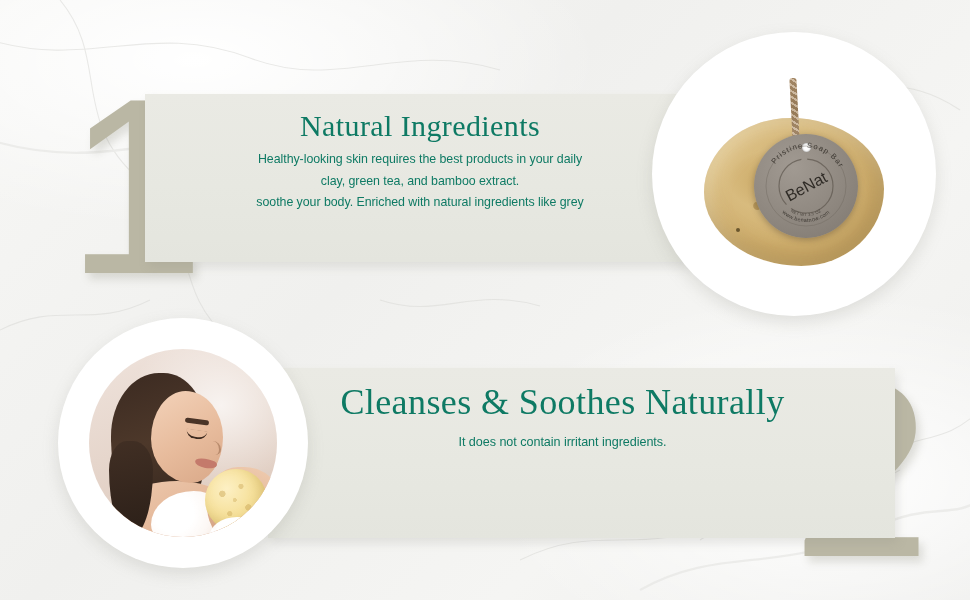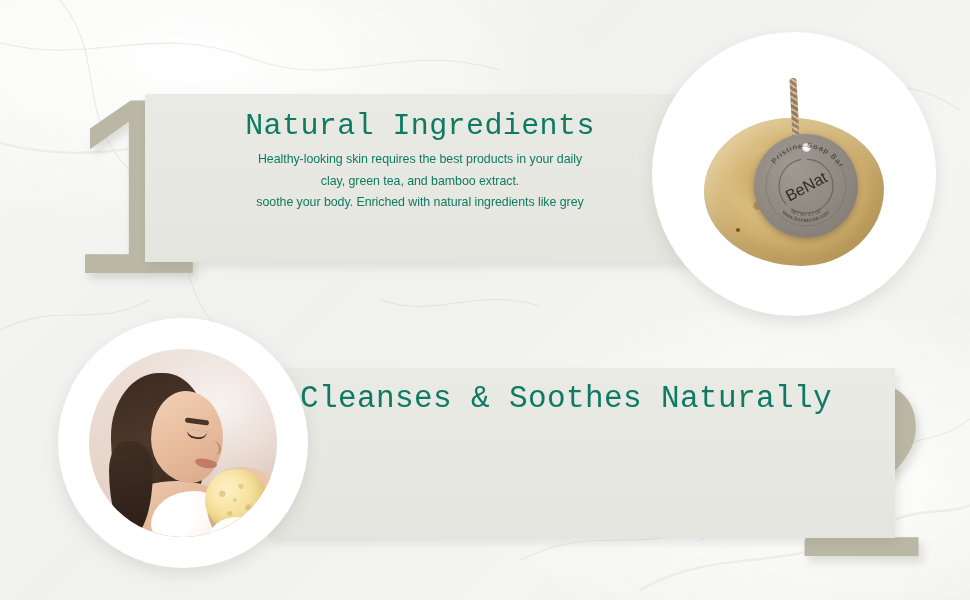--- a/index.html
+++ b/index.html
@@ -62,30 +62,30 @@
   
   .text-block {
     position: absolute;
     text-align: center;
     color: #0e7a64;
   }
   #block-1 { left: 180px; top: 100px; width: 480px; }
   #block-2 { left: 300px; top: 372px; width: 525px; }
 
   .heading {
-    font-family: Liberation Mono, monospace;
+    font-family: Liberation Serif, serif;
     font-weight: 400;
     font-size: 30px;
     letter-spacing: .4px;
     color: #0e7a64;
     margin: 0 0 6px 0;
     white-space: nowrap;
   }
   #block-1 .heading { padding-top: 9px; }
-  #block-2 .heading { font-size: 31px; padding-top: 9px; }
+  #block-2 .heading { font-size: 36px; padding-top: 9px; }
 
   .body-line {
     font-family: "Liberation Sans", sans-serif;
     font-size: 12.6px;
     line-height: 21px;
     color: #0e7a64;
     letter-spacing: -.05px;
     white-space: nowrap;
   }
   #block-1 .body-line { font-size: 12.4px; line-height: 21.5px; text-align: center; }
@@ -313,20 +313,21 @@
     <div class="body-copy">
       <div class="body-line">Healthy-looking skin requires the best products in your daily</div>
       <div class="body-line">clay, green tea, and bamboo extract.</div>
       <div class="body-line">soothe your body.  Enriched with natural ingredients like grey</div>
     </div>
   </div>
 
   <div class="text-block" id="block-2">
     <div class="heading">Cleanses &amp; Soothes Naturally</div>
     <div class="body-copy">
+      <div class="body-line">It does not contain irritant ingredients.</div>
     </div>
   </div>
 
   <div class="circle-frame" id="media-soap">
     <div class="circle-inner">
       <div class="soap-wrap">
         <div class="soap-bar">
           <span class="soap-speck" style="left:18%;top:74%;"></span>
           <span class="soap-speck" style="left:72%;top:22%;width:3px;height:3px;"></span>
         </div>

